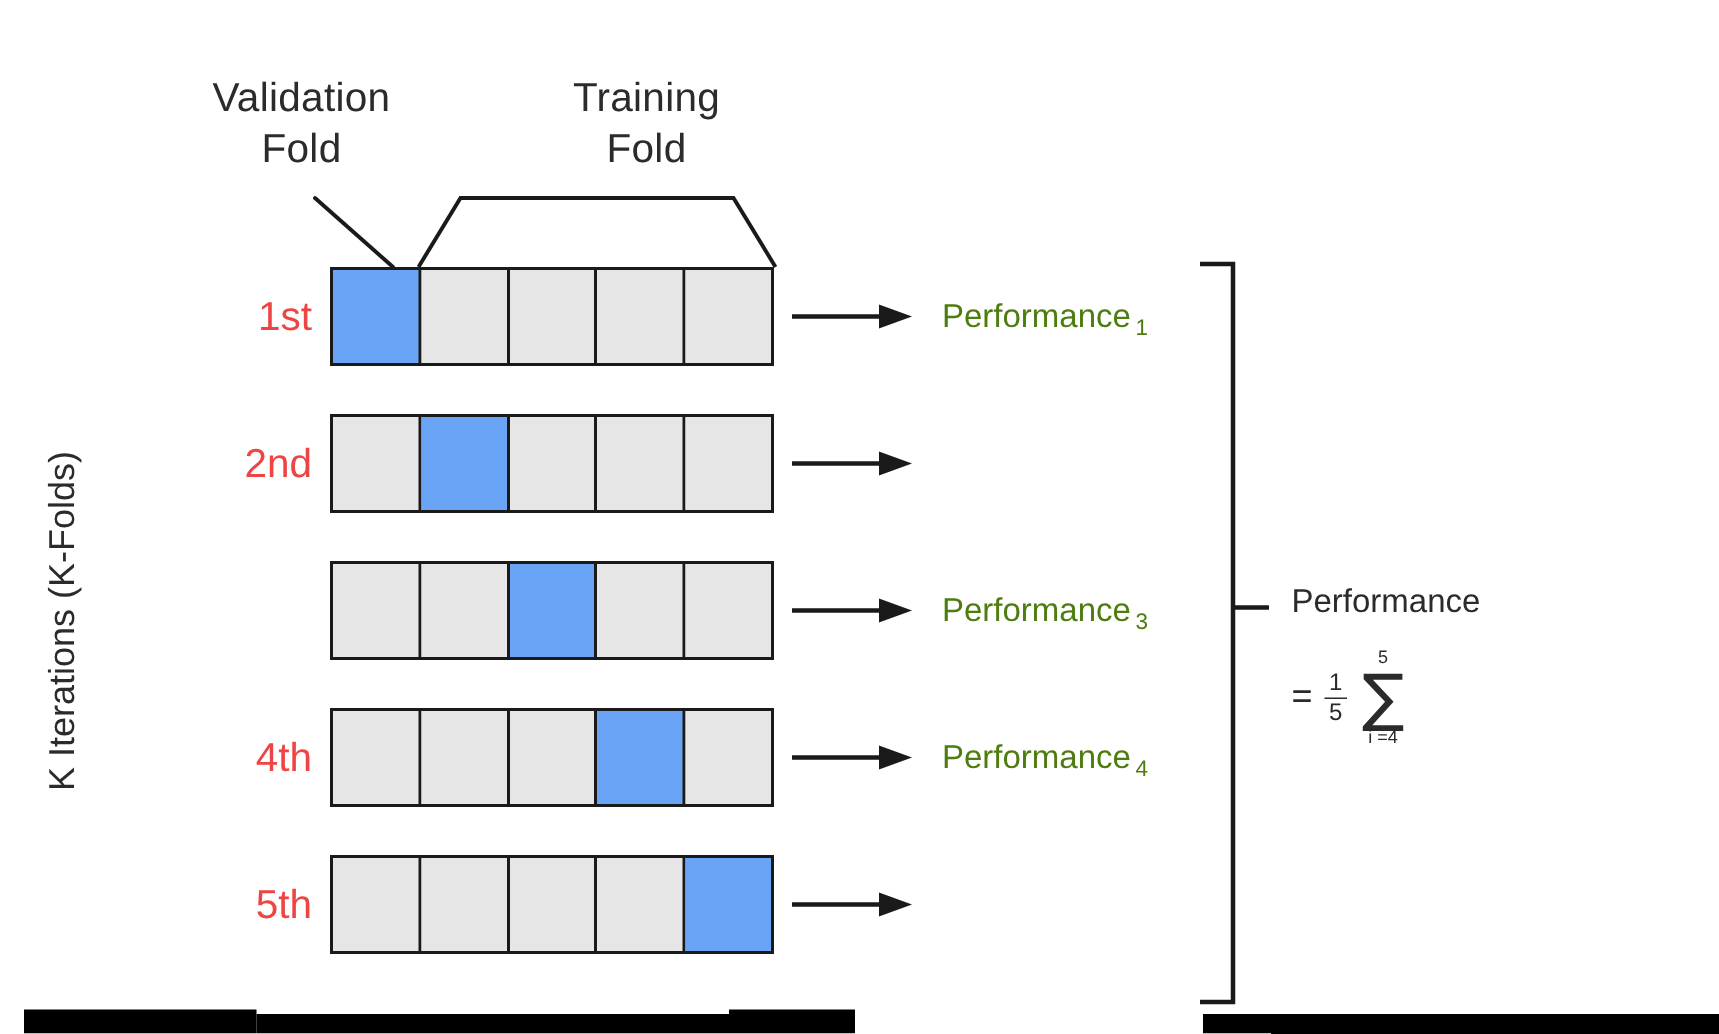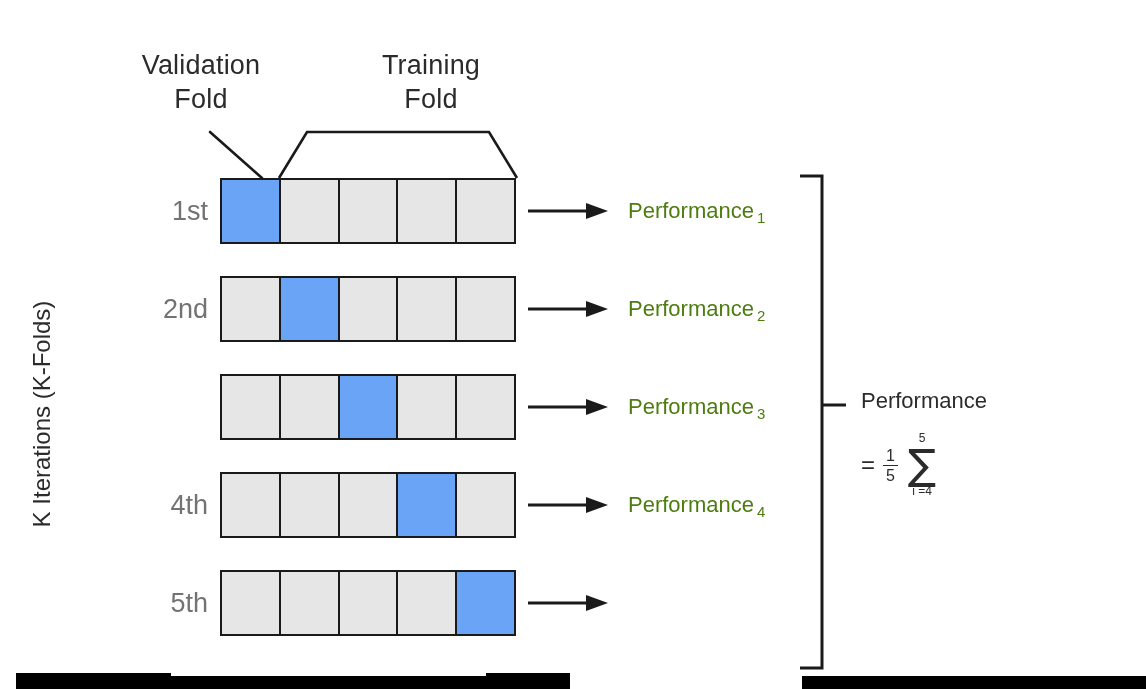--- a/index.html
+++ b/index.html
@@ -45,21 +45,21 @@
     line-height: 28px;
     color: #2b2b2b;
     transform: rotate(-90deg);
     transform-origin: 50% 50%;
   }
   .row-label {
     width: 64px;
     text-align: right;
     font-size: 27px;
     line-height: 66px;
-    color: #737373;
+    color: #ef4444;
   }
   .fold-strip {
     left: 204px;
     width: 296px;
     height: 66px;
     display: flex;
     box-sizing: border-box;
     border: 2.5px solid #1a1a1a;
     background: #e6e6e6;
   }
@@ -172,23 +172,20 @@
     <div class="fold-cell"></div>
     <div class="fold-cell validation"></div>
     <div class="fold-cell"></div>
     <div class="fold-cell"></div>
     <div class="fold-cell"></div>
   </div>
   <svg class="abs" style="left:512px; top:296px; width:84px; height:26px; overflow:visible;">
     <line x1="0" y1="13" x2="58" y2="13" stroke="#1a1a1a" stroke-width="3"></line>
     <polygon points="58,5 80,13 58,21" fill="#1a1a1a"></polygon>
   </svg>
-  <div class="abs perf-label" style="left:612px; top:296px;">
-    <span>Performance</span><span class="sub">2</span>
-  </div>
 
   <div class="abs fold-strip" style="top:374px;">
     <div class="fold-cell"></div>
     <div class="fold-cell"></div>
     <div class="fold-cell validation"></div>
     <div class="fold-cell"></div>
     <div class="fold-cell"></div>
   </div>
   <svg class="abs" style="left:512px; top:394px; width:84px; height:26px; overflow:visible;">
     <line x1="0" y1="13" x2="58" y2="13" stroke="#1a1a1a" stroke-width="3"></line>

